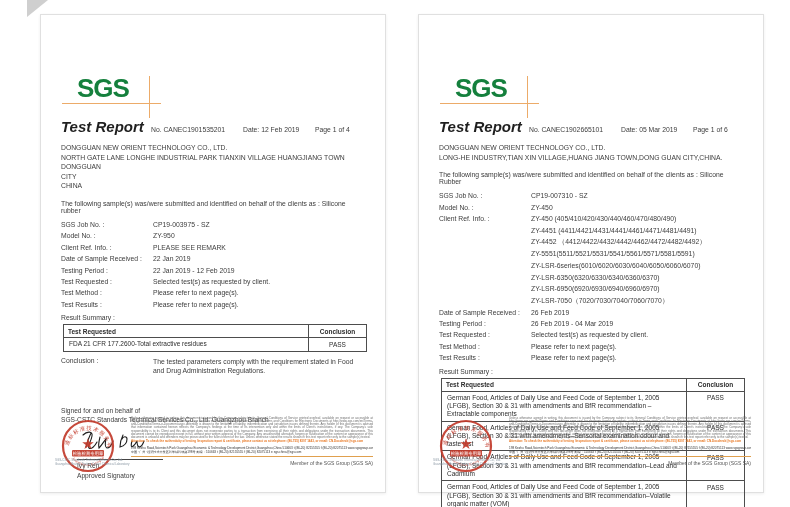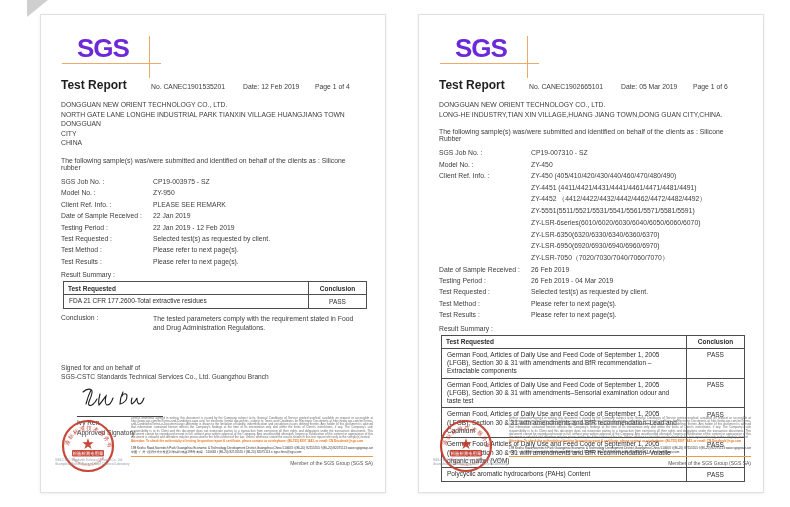--- a/index.html
+++ b/index.html
@@ -11,27 +11,27 @@
     border-top:17px solid #c7c7c7; border-right:21px solid transparent; opacity:.85; z-index:6; }
 
   .page { position:absolute; top:14px; width:346px; height:479px; background:#fff;
     border:1px solid #e0e0e0; box-shadow:0 1px 3px rgba(0,0,0,.07); color:#3c3c3c; z-index:2; }
   .page-left  { left:40px; }
   .page-right { left:418px; }
   .page-inner { padding:16px 20px 0 20px; position:relative; height:100%; }
 
   
   .logo { position:relative; width:70px; height:36px; margin-left:16px; }
-  .logo-text { font-size:26px; font-weight:bold; color:#6d28d9; letter-spacing:-1px; line-height:34px; }
+  .logo-text { font-size:26px; font-weight:bold; color:#15803d; letter-spacing:-1px; line-height:34px;margin-top:40px; }
   .logo-hline { position:absolute; bottom:3px; left:-15px; width:99px; height:1px; background:#ecab69; }
   .logo-vline { position:absolute; top:5px; right:-3px; width:1px; height:42px; background:#ecab69; }
 
   
   .head-row { display:flex; align-items:baseline; margin-top:11px; }
-  .doc-title { font-size:12px; font-weight:bold; color:#1f1f1f; width:90px; }
+  .doc-title { font-size:15px; font-weight:bold; color:#1f1f1f; width:90px;font-style:italic; }
   .doc-no    { font-size:6.8px; width:92px; }
   .doc-date  { font-size:6.8px; width:72px; }
   .doc-page  { font-size:6.8px; }
 
   .addr { margin-top:8px; font-size:6.8px; line-height:9.6px; color:#3c3c3c; }
 
   .intro { margin-top:9px; font-size:6.8px; }
 
   .fields { margin-top:5px; }
   .frow { display:flex; line-height:11.4px; font-size:6.8px; }

